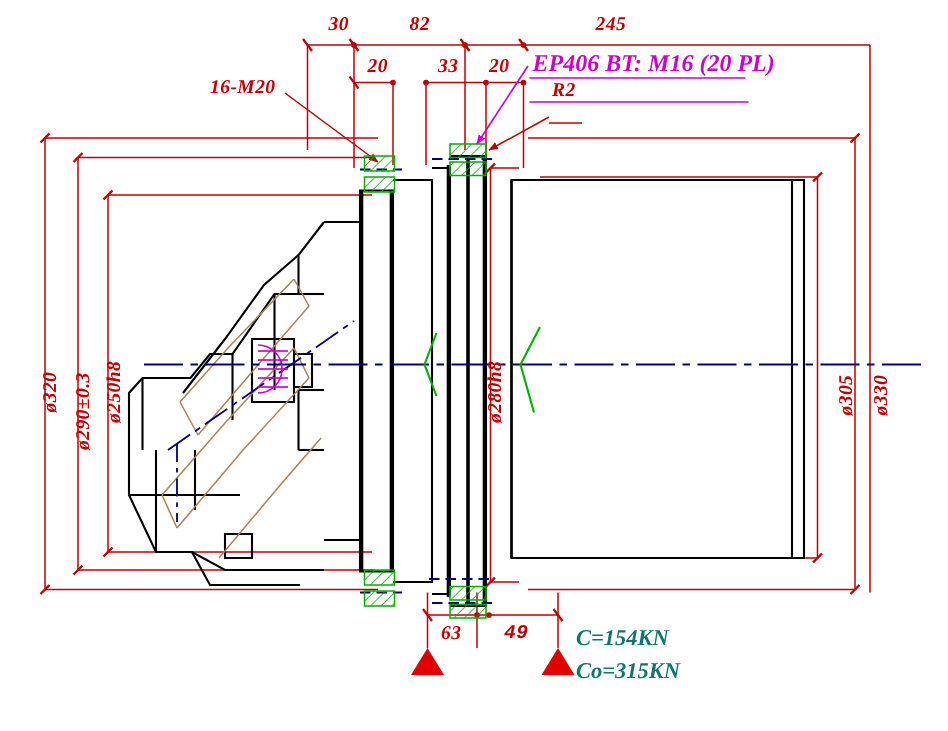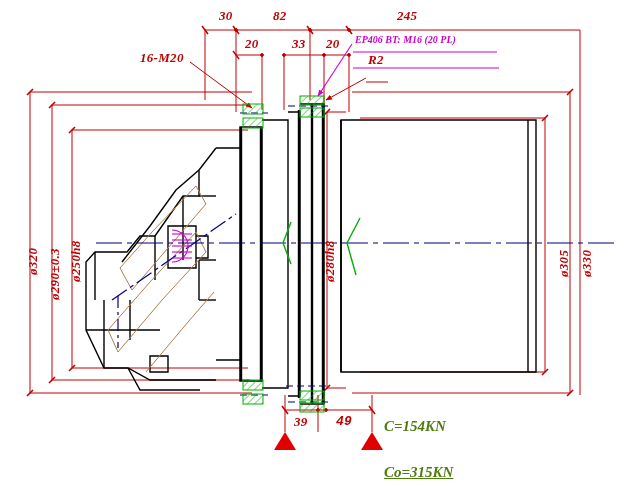--- a/index.html
+++ b/index.html
@@ -31,30 +31,30 @@
     font-size: 13px;
     white-space: nowrap;
     letter-spacing: 0.3px;
   }
   .note-text {
     position: absolute;
     color: #cc00cc;
     font-family: "Liberation Serif", serif;
     font-style: italic;
     font-weight: bold;
-    font-size: 10px;
+    font-size: 16px;
     white-space: nowrap;
   }
   .rot90 {
     transform: rotate(-90deg);
     transform-origin: left top;
   }
   .load-text {
     position: absolute;
-    color: #4d7c0f;
+    color: #0f766e;
     font-family: "Liberation Serif", serif;
     font-style: italic;
     font-weight: bold;
     font-size: 15px;
     white-space: nowrap;
   }
 </style>
 </head>
 <body>
 
@@ -258,33 +258,33 @@
   </svg>
 
   <span class="dim-text" style="left:219px; top:8px;">30</span>
   <span class="dim-text" style="left:273px; top:8px;font-family:Liberation Serif, serif;">82</span>
   <span class="dim-text" style="left:397px; top:8px;">245</span>
 
   <span class="dim-text" style="left:245px; top:36px;">20</span>
   <span class="dim-text" style="left:292px; top:36px;">33</span>
   <span class="dim-text" style="left:326px; top:36px;">20</span>
 
-  <span class="dim-text" style="left:294px; top:414px;">39</span>
+  <span class="dim-text" style="left:294px; top:414px;">63</span>
   <span class="dim-text" style="left:336px; top:414px;font-family:Liberation Mono, monospace;">49</span>
 
   <span class="dim-text rot90" style="left:25px; top:275px;">ø320</span>
   <span class="dim-text rot90" style="left:47px; top:300px;">ø290±0.3</span>
   <span class="dim-text rot90" style="left:68px; top:282px;">ø250h8</span>
 
   <span class="dim-text rot90" style="left:322px; top:282px;">ø280h8</span>
 
   <span class="dim-text rot90" style="left:556px; top:277px;">ø305</span>
   <span class="dim-text rot90" style="left:579px; top:277px;">ø330</span>
 
   <span class="dim-text" style="left:140px; top:50px; ">16-M20</span>
 
   <span class="note-text" style="left:355px; top:34px;">EP406 BT: M16 (20 PL)</span>
   <span class="dim-text" style="left:368px; top:52px;">R2</span>
 
   <span class="load-text" style="left:384px; top:418px;">C=154KN</span>
-  <span class="load-text" style="left:384px; top:464px;text-decoration:underline;">Co=315KN</span>
+  <span class="load-text" style="left:384px; top:440px;">Co=315KN</span>
 
 </div>
 
 </body></html>

